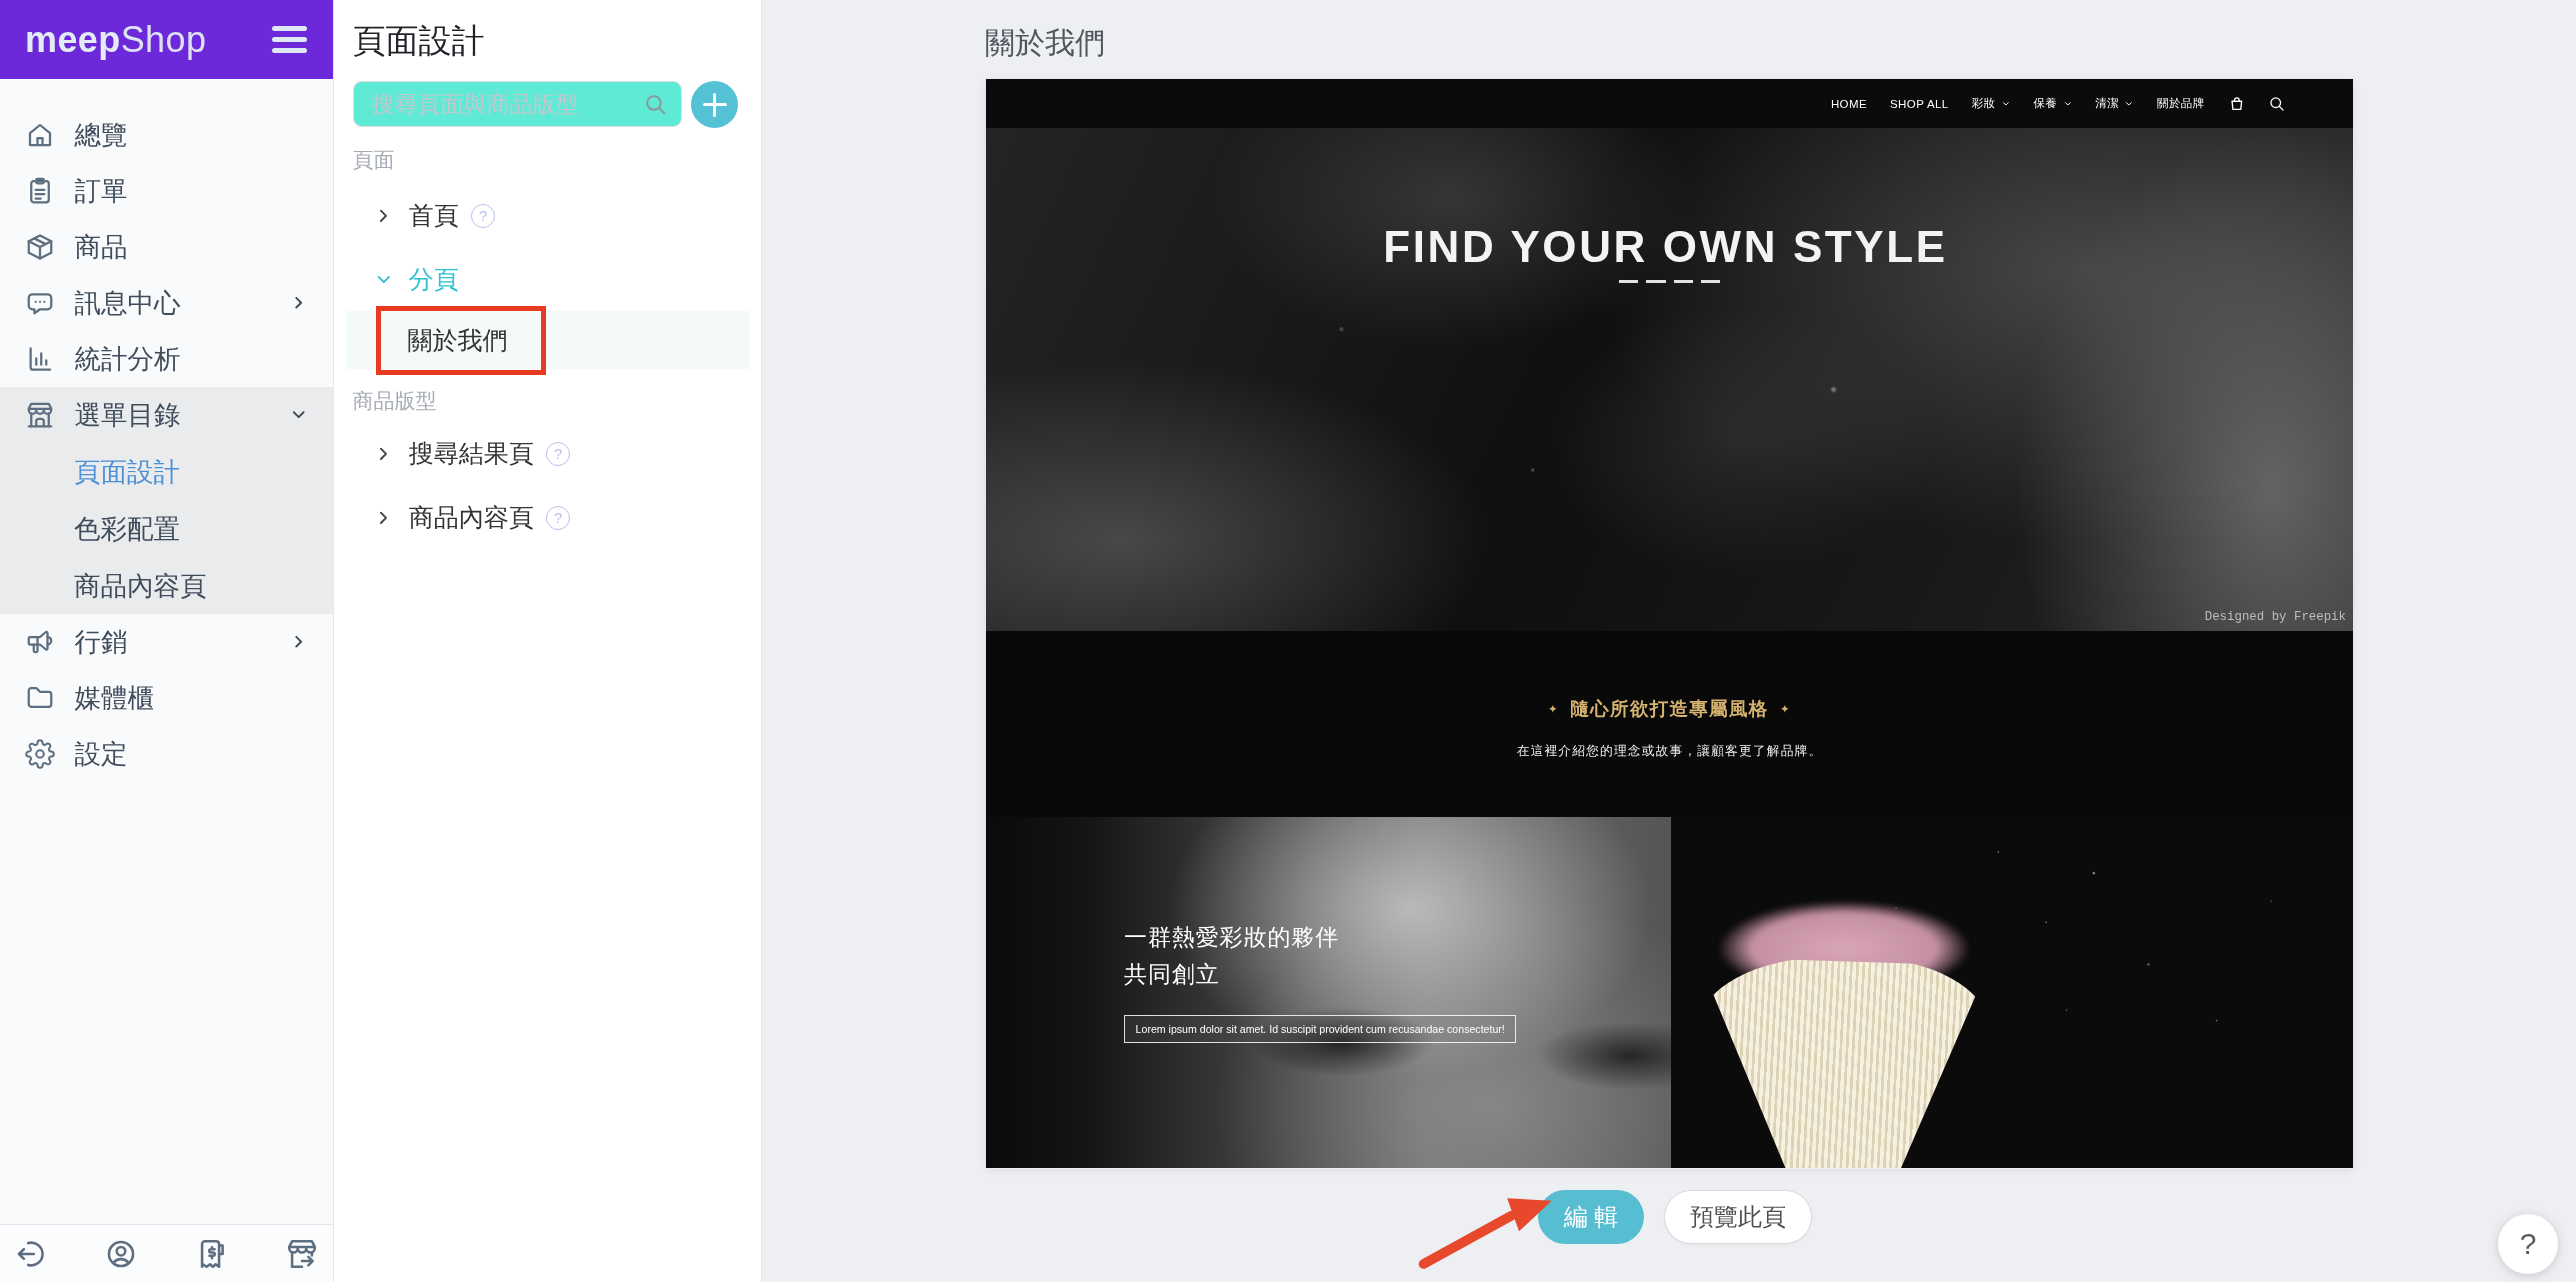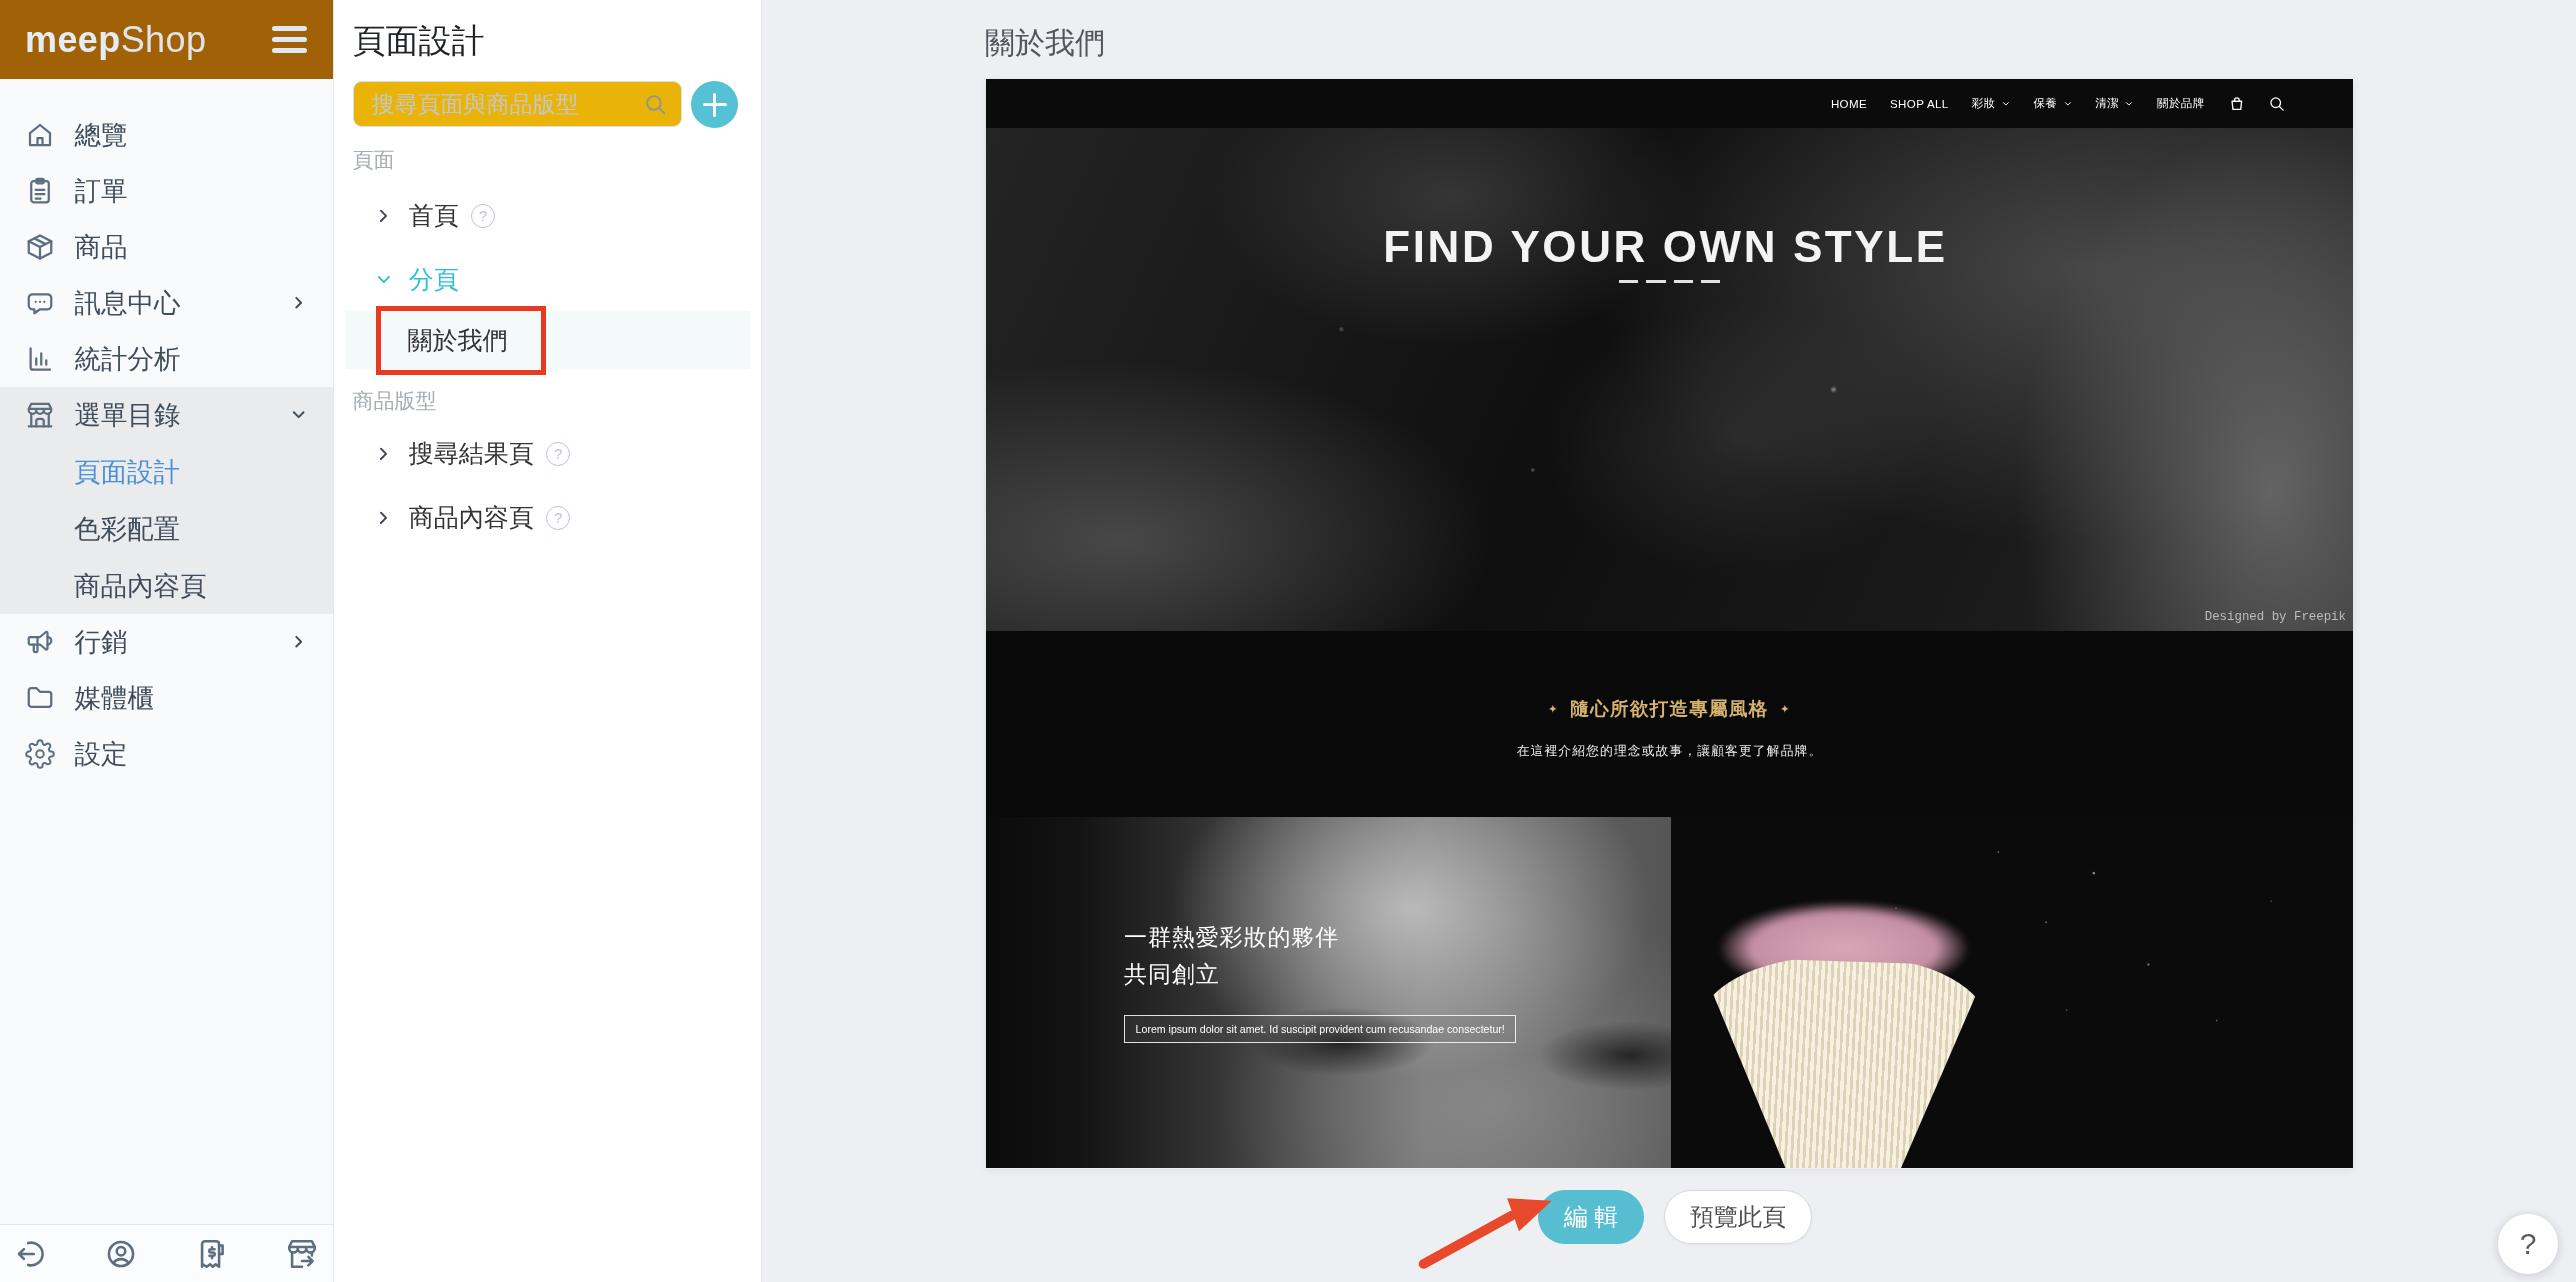--- a/index.html
+++ b/index.html
@@ -1,21 +1,21 @@
 <!DOCTYPE html>
 <html style="font-size:14px"><head>
 <meta charset="utf-8">
 <style>
   html,body{margin:0;padding:0;width:2576px;height:1282px;overflow:hidden;
     font-family:"Liberation Sans","DejaVu Sans",sans-serif;background:#edeff2;position:relative;}
   svg{display:block}
   
   .sidebar{position:absolute;left:0;top:0;width:333px;height:1282px;background:#f9fafb;
     border-right:0.9px solid #e5e7ea;z-index:5;}
-  .sb-header{height:79px;background:#a16207;display:flex;align-items:center;
+  .sb-header{height:79px;background:#6d28d9;display:flex;align-items:center;
     justify-content:space-between;padding:0 26.5px 0 25px;box-sizing:border-box;}
   .logo{font-size:36px;color:#e3ecf5;letter-spacing:0.4px;}
   .logo .bold{font-weight:700;}
   .logo .light{font-weight:400;opacity:.95;}
   .burger{width:35px;height:26.5px;display:flex;flex-direction:column;justify-content:space-between;cursor:pointer;}
   .burger span{height:4.4px;border-radius:2.6px;background:#dfe9f3;}
   .sb-nav{padding-top:28px;}
   .sb-item{height:56px;display:flex;align-items:center;padding:0 32px 0 25px;position:relative;
     font-size:26.5px;color:#3f4c5c;}
   .sb-item .ic{width:30px;height:30px;margin-right:19.4px;color:#5d6e80;flex:0 0 auto;}
@@ -26,21 +26,21 @@
   .sb-sub.active{color:#4b8fd6;}
   .sb-footer{position:absolute;left:0;right:0;bottom:0;height:57px;border-top:0.9px solid #e3e5e8;
     background:#fbfcfd;display:flex;align-items:center;justify-content:space-between;padding:0 14px;}
   .sb-footer .fic{width:34px;height:34px;color:#5d6e80;}
   .sb-footer .fic svg{width:34px;height:34px;}
   
   .panel{position:absolute;left:334px;top:0;width:427px;height:1282px;background:#ffffff;
     border-right:0.9px solid #e4e6e9;z-index:4;}
   .panel-title{position:absolute;left:18.5px;top:19.4px;font-size:33px;color:#1f2328;font-weight:500;}
   .search-wrap{position:absolute;left:18.5px;top:81px;width:329px;height:46px;box-sizing:border-box;
-    border:1.8px solid #dcdfe3;border-radius:8.8px;display:flex;align-items:center;padding:0 12.4px 0 16px;background:#eab308;}
+    border:1.8px solid #dcdfe3;border-radius:8.8px;display:flex;align-items:center;padding:0 12.4px 0 16px;background:#5eead4;}
   .search-wrap input{border:none;outline:none;flex:1;font-size:23px;color:#333;background:transparent;
     font-family:"Liberation Sans","DejaVu Sans",sans-serif;min-width:0;}
   .search-wrap input::placeholder{color:#c3c8cf;}
   .search-wrap .sic{width:25px;height:25px;color:#8d949c;}
   .search-wrap .sic svg{width:25px;height:25px;}
   .add-btn{position:absolute;left:357px;top:81px;width:47px;height:47px;border-radius:50%;
     background:#54c1d5;cursor:pointer;}
   .add-btn::before,.add-btn::after{content:"";position:absolute;background:#fff;border-radius:1.8px;}
   .add-btn::before{left:11.5px;top:21.6px;width:24px;height:3.5px;}
   .add-btn::after{left:21.6px;top:11.5px;width:3.5px;height:24px;}

